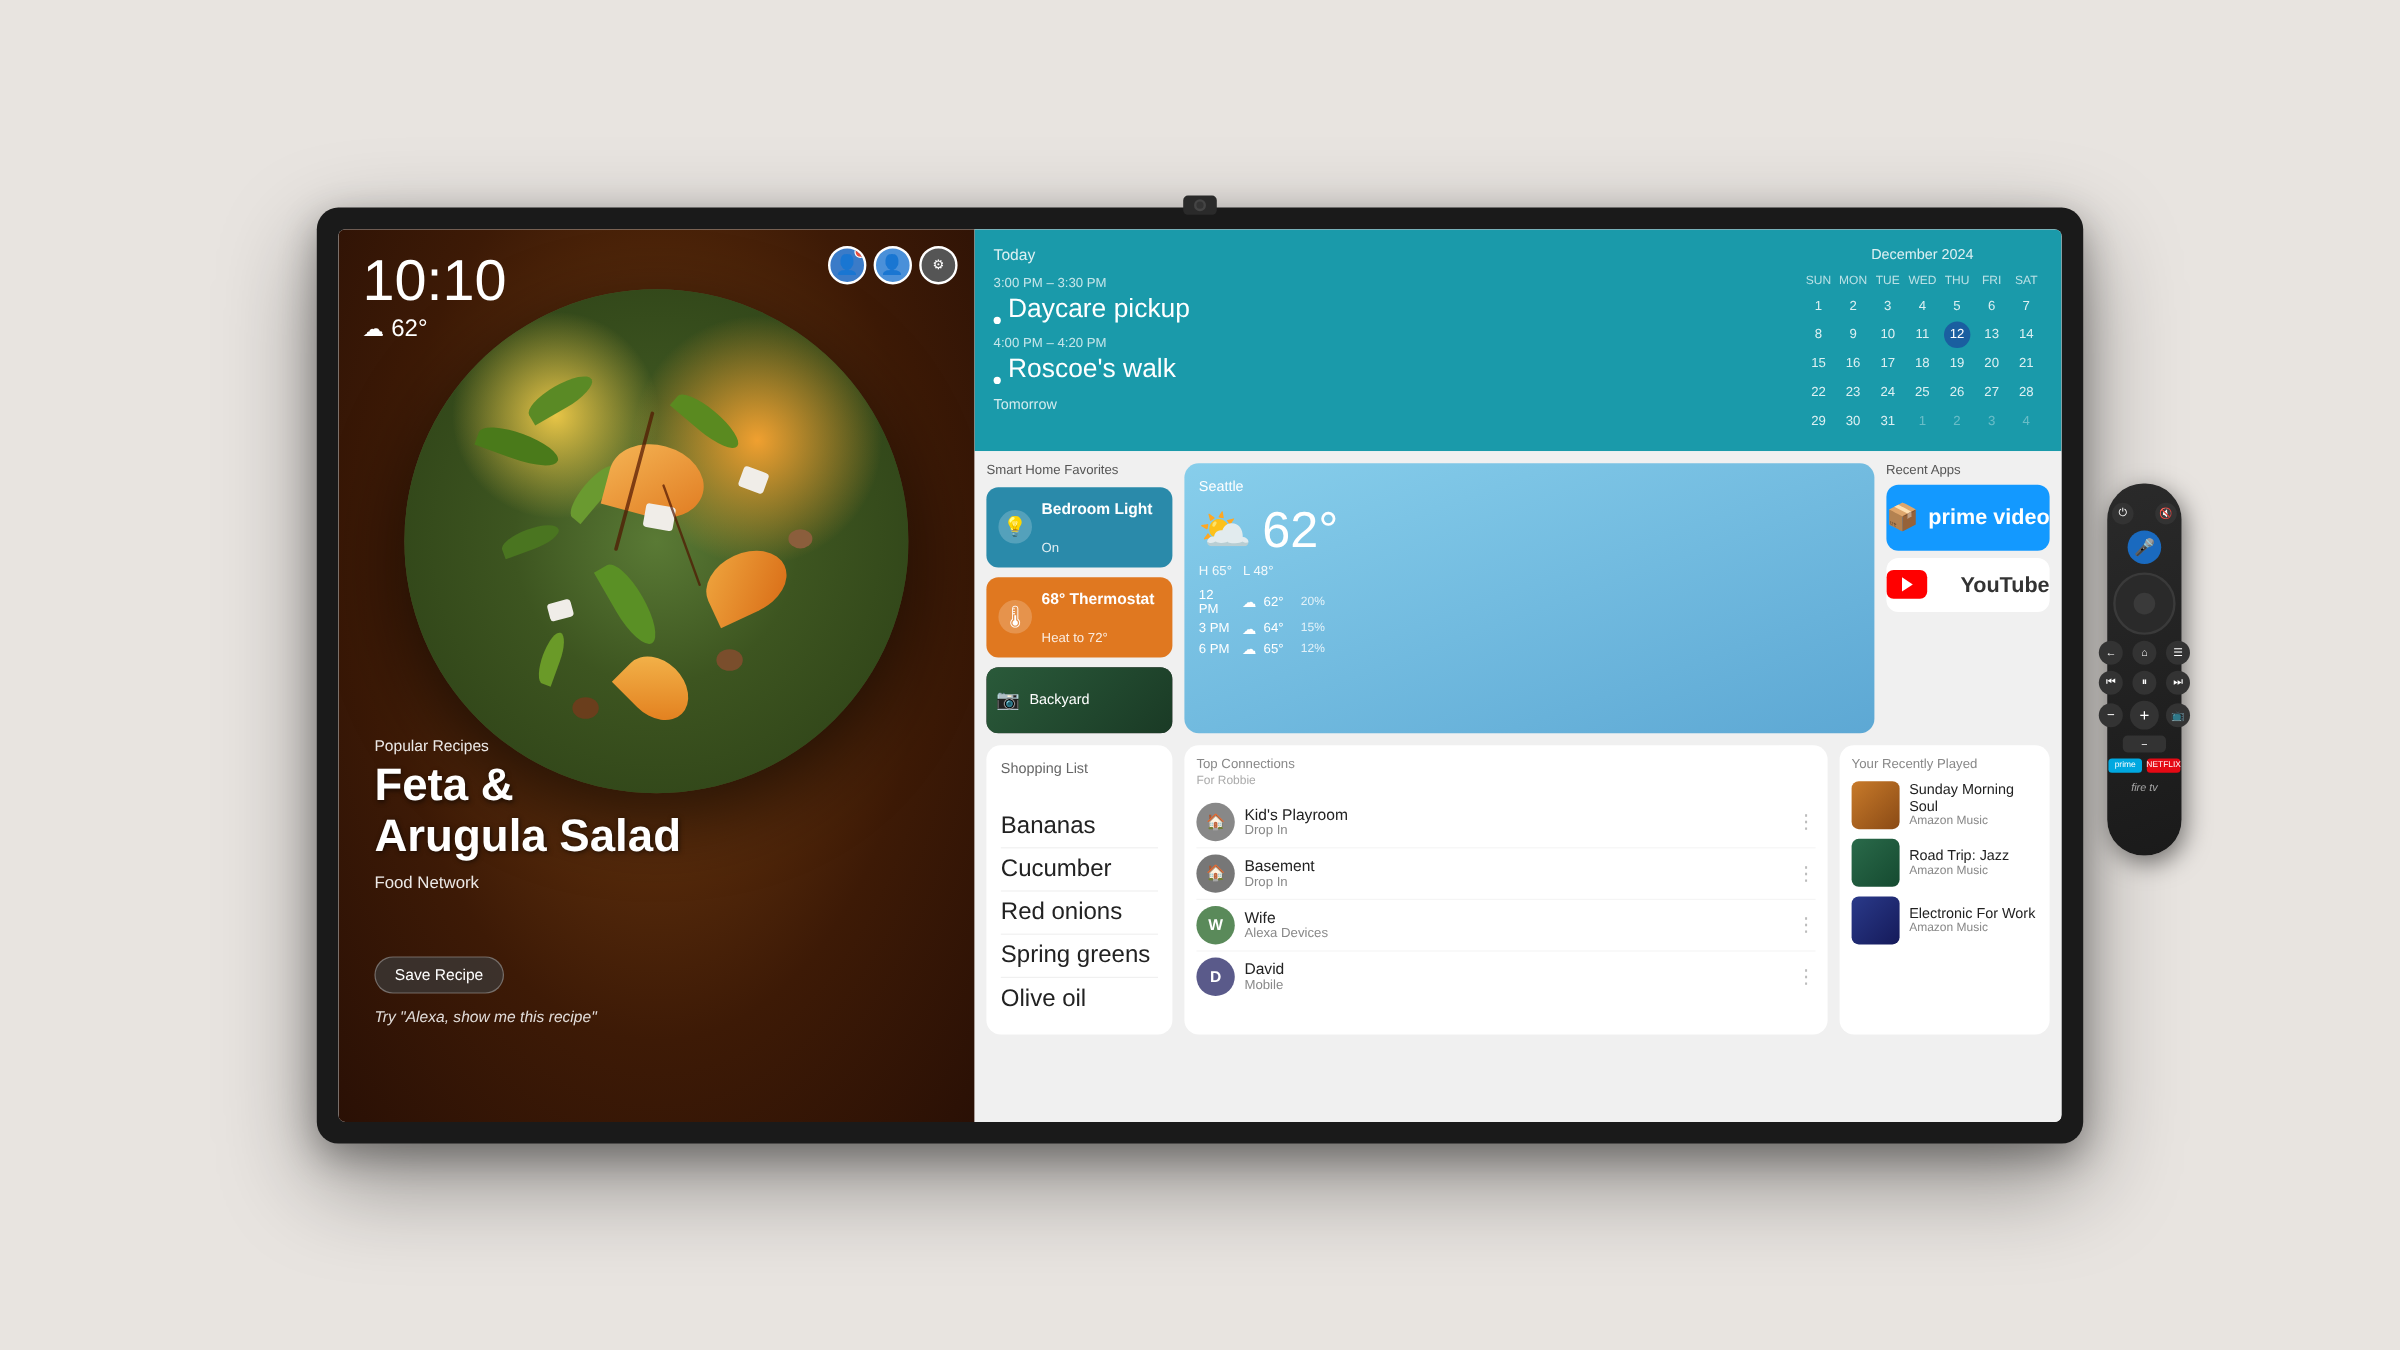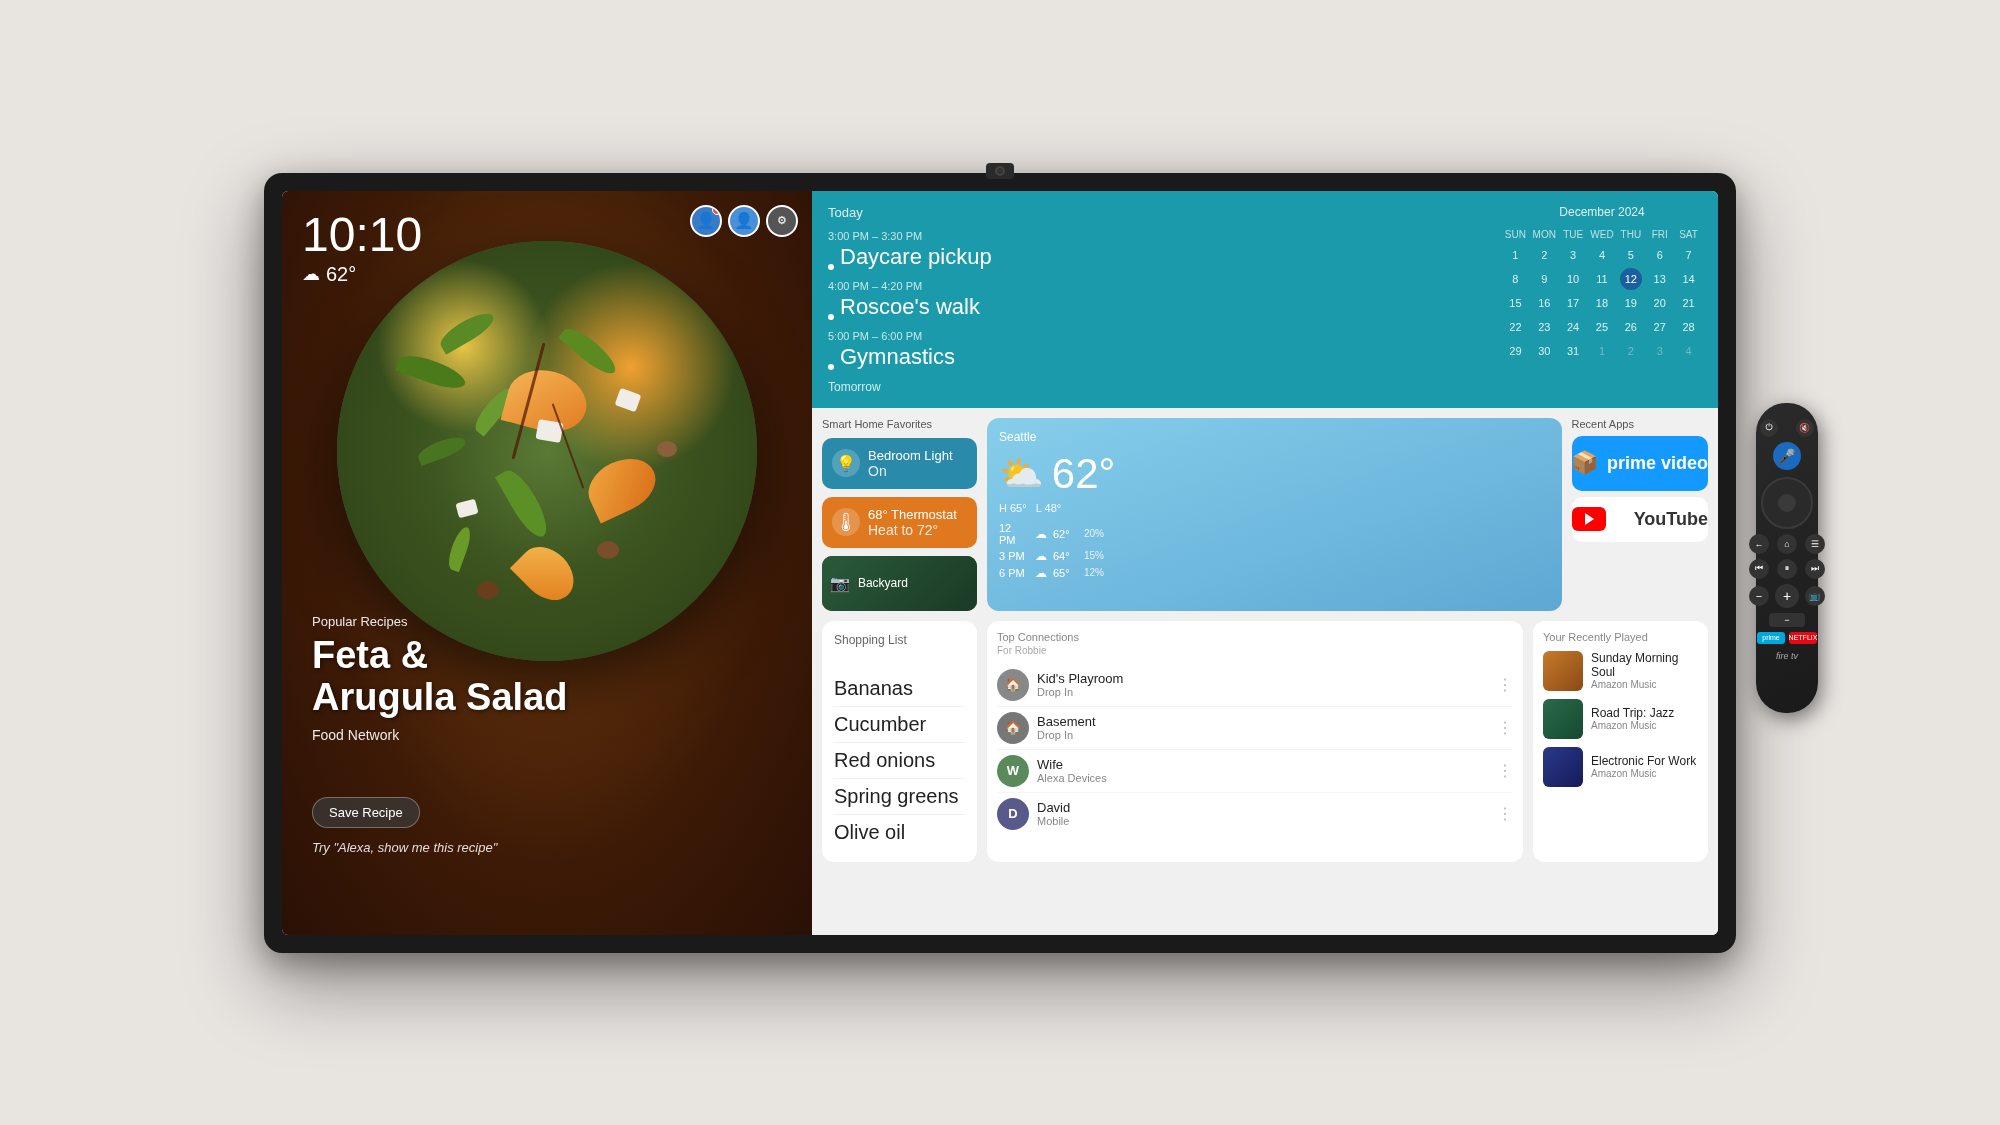--- a/index.html
+++ b/index.html
@@ -338,25 +338,26 @@
       align-items: center;
       justify-content: center;
       font-size: 16px;
       color: white;
     }
     .smart-home-btn .btn-text {
       color: white;
     }
     .btn-title {
       font-size: 13px;
-      font-weight: 400;
+      font-weight: 700;
     }
     .btn-subtitle {
-      font-size: 14px;
+      font-size: 11px;
       opacity: 0.85;
+      margin-top: 20px;
     }
     .thermostat-btn {
       background: #e07820;
       border-radius: 10px;
       padding: 10px;
       display: flex;
       align-items: center;
       gap: 8px;
       cursor: pointer;
     }
@@ -794,27 +795,20 @@
                   <span>Daycare pickup</span>
                 </div>
               </div>
               <div class="event-item">
                 <div class="event-time">4:00 PM – 4:20 PM</div>
                 <div class="event-name">
                   <span class="event-dot"></span>
                   <span>Roscoe's walk</span>
                 </div>
               </div>
-              <div class="event-item">
-                <div class="event-time">5:00 PM – 6:00 PM</div>
-                <div class="event-name">
-                  <span class="event-dot"></span>
-                  <span>Gymnastics</span>
-                </div>
-              </div>
               <div class="tomorrow-label">Tomorrow</div>
             </div>
 
             <div class="mini-calendar">
               <div class="cal-header">December 2024</div>
               <div class="cal-grid">
 
                 <div class="cal-day-header">SUN</div>
                 <div class="cal-day-header">MON</div>
                 <div class="cal-day-header">TUE</div>

